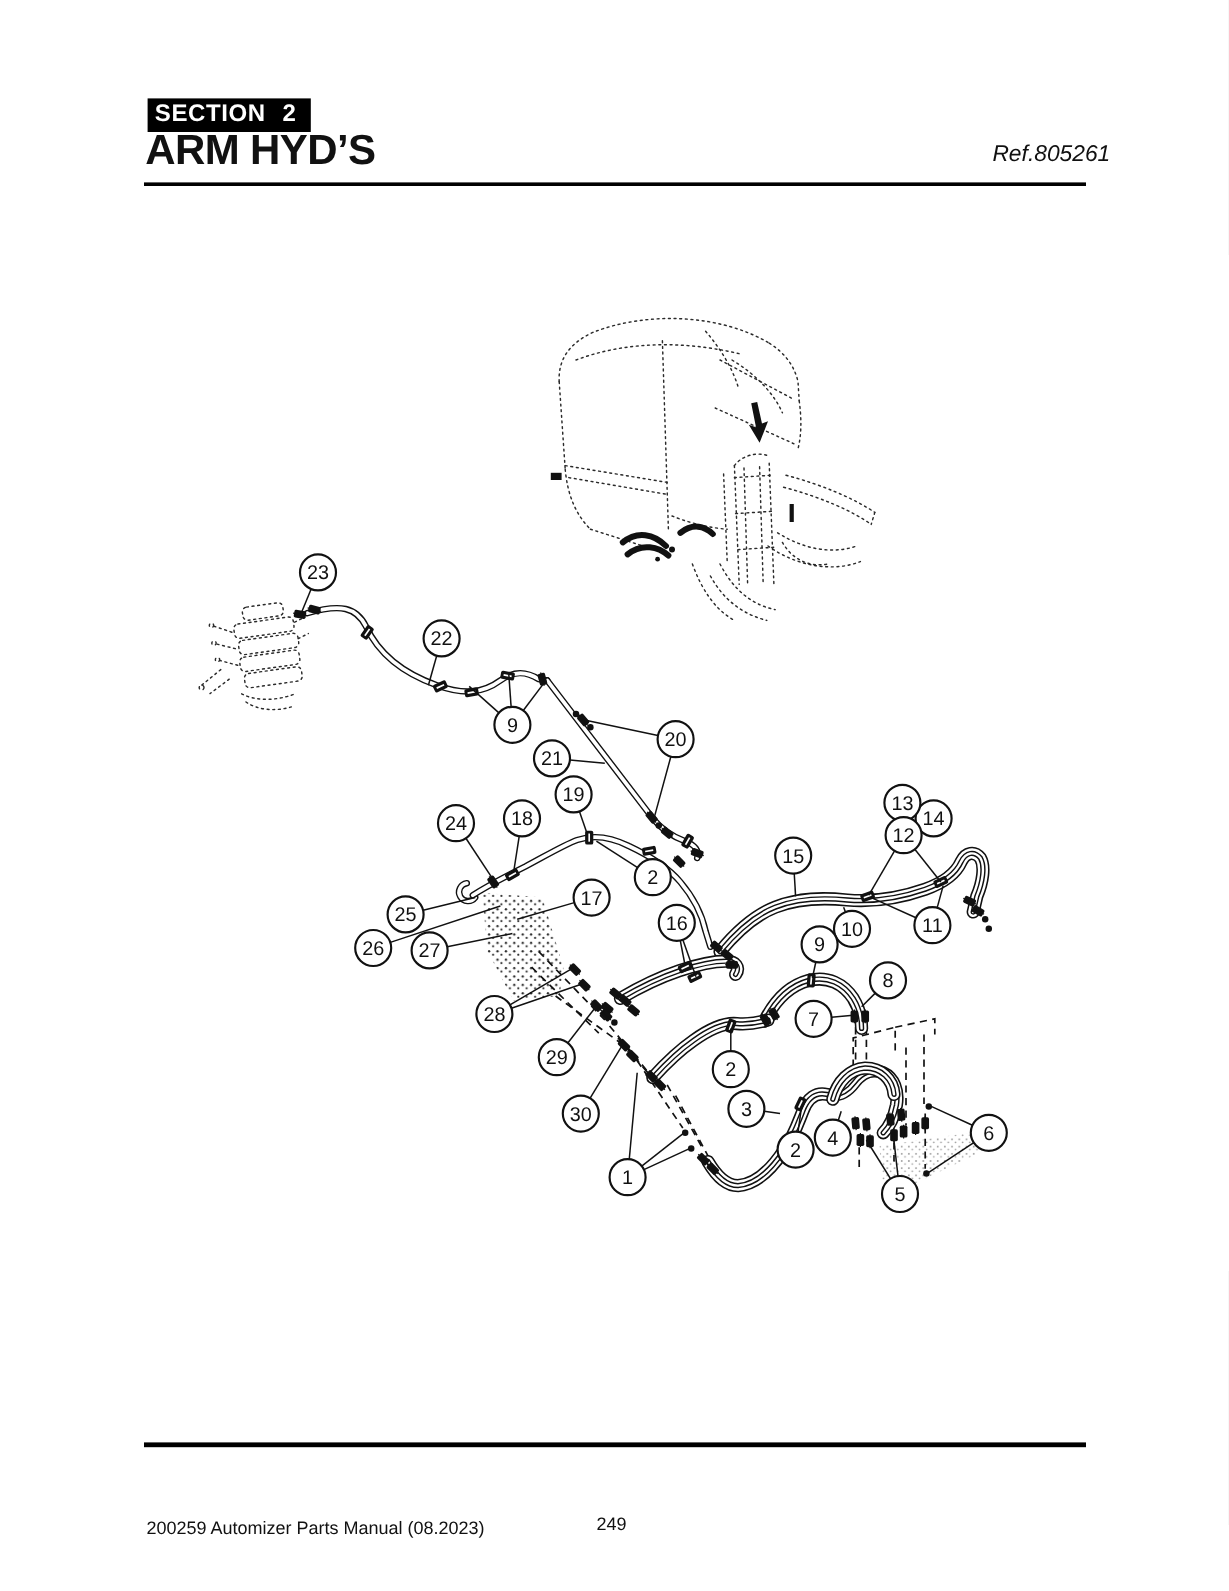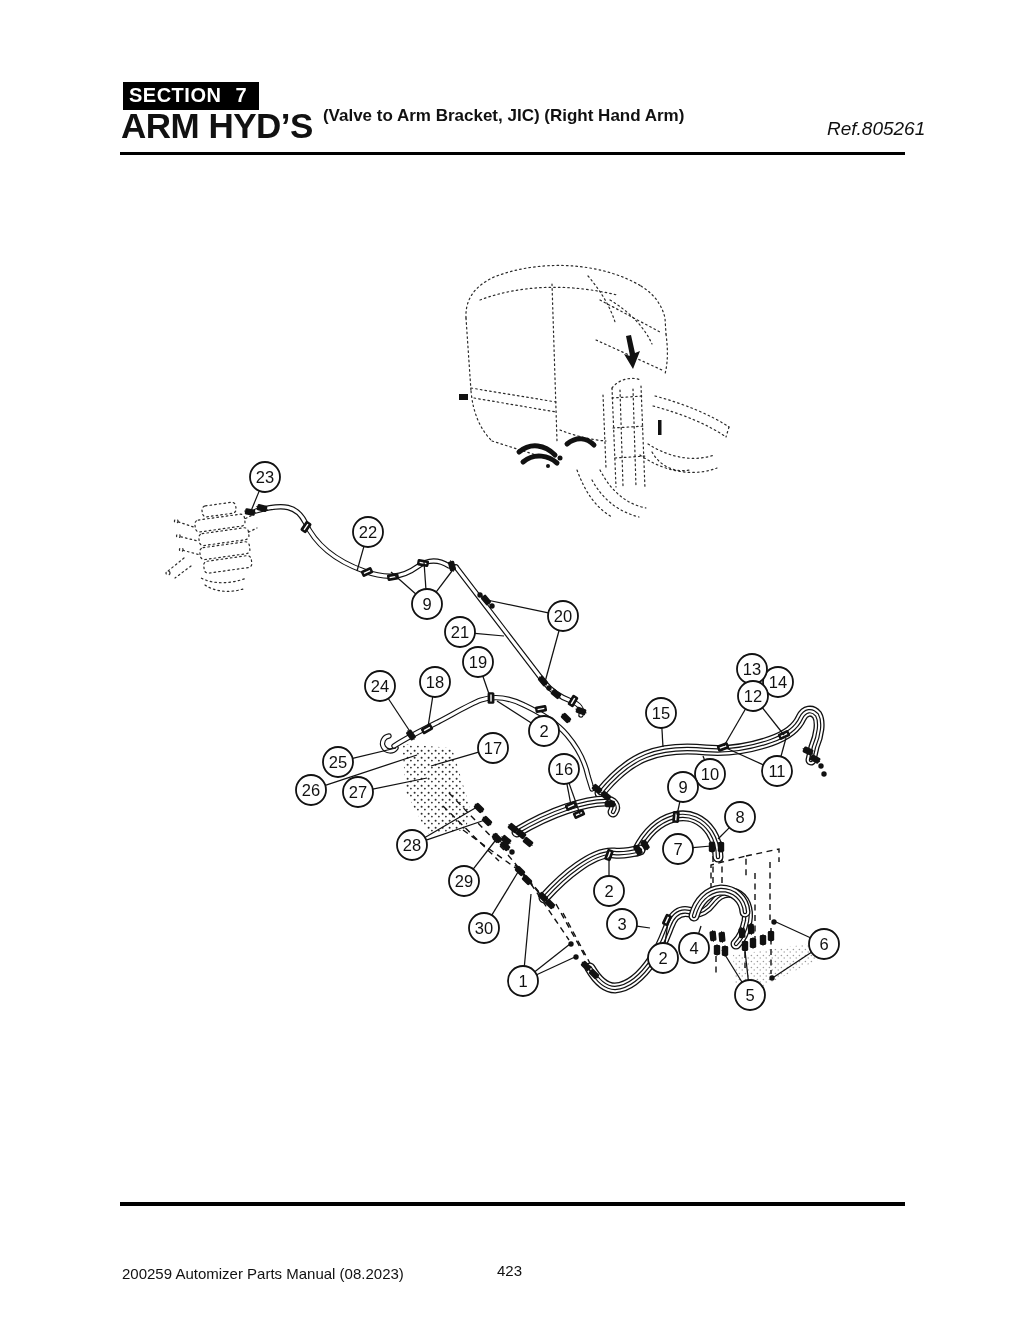--- a/index.html
+++ b/index.html
@@ -1,21 +1,21 @@
 <!DOCTYPE html>
 <html><head>
 <meta charset="utf-8">
 <style>
   html,body{margin:0;padding:0;background:#e8e8e8;}
   .page{position:relative;width:1024px;height:1326px;background:#ffffff;overflow:hidden;
         font-family:"Liberation Sans",sans-serif;color:#111;}
   
   .section-label{position:absolute;left:123px;top:82px;background:#000;color:#fff;
         font-size:20px;font-weight:bold;padding:2px 12px 3px 6px;word-spacing:8px;letter-spacing:.5px;}
-  .title-row{position:absolute;left:121px;top:106px;display:flex;align-items:flex-start;white-space:nowrap;}
+  .title-row{position:absolute;left:121px;top:106px;display:flex;align-items:center;white-space:nowrap;}
   .doc-title{font-size:35px;font-weight:bold;letter-spacing:-.5px;}
   .doc-subtitle{font-size:17px;font-weight:bold;margin-left:10px;}
   .ref-note{position:absolute;left:827px;top:118px;font-size:19px;font-style:italic;}
   .rule{position:absolute;left:120px;width:785px;background:#000;}
   .rule-top{top:152px;height:3px;}
   .rule-bottom{top:1202px;height:4px;}
   
   .footer-left{position:absolute;left:122px;top:1265px;font-size:15px;}
   .footer-page{position:absolute;left:497px;top:1262px;font-size:15px;}
   
@@ -33,24 +33,23 @@
   .leader{stroke:#111;stroke-width:1.25;}
   .callout-circle{fill:#fff;stroke:#111;stroke-width:1.8;}
   .callout-text{font-family:"Liberation Sans",sans-serif;font-size:16.5px;fill:#111;
         text-anchor:middle;}
 </style>
 </head>
 <body>
 
 <div class="page">
 
-  <div class="section-label">SECTION 7</div>
+  <div class="section-label">SECTION 2</div>
   <div class="title-row">
     <span class="doc-title">ARM HYD’S</span>
-    <span class="doc-subtitle">(Valve to Arm Bracket, JIC) (Right Hand Arm)</span>
   </div>
   <div class="ref-note">Ref.805261</div>
   <div class="rule rule-top"></div>
 
   <svg class="diagram" width="1024" height="1326" viewBox="0 0 1024 1326" xmlns="http://www.w3.org/2000/svg">
 
     <defs>
       <pattern id="stip" width="7" height="7" patternUnits="userSpaceOnUse">
         <circle cx="1.6" cy="1.8" r="1" fill="#2c2c2c"></circle>
           <circle cx="4.9" cy="4.6" r="0.9" fill="#2c2c2c"></circle>
@@ -616,15 +615,15 @@
           <line x1="742.0754716981132" y1="982.2641509433962" x2="722" y2="950" class="leader"></line>
           <line x1="748.3126647707859" y1="980.0952054752756" x2="744" y2="942" class="leader"></line>
           <circle cx="750" cy="995" r="15" class="callout-circle"></circle>
           <text x="750" y="1000.8" class="callout-text">5</text>
         </g>
       </g>
   </svg>
 
   <div class="rule rule-bottom"></div>
   <div class="footer-left">200259 Automizer Parts Manual (08.2023)</div>
-  <div class="footer-page">423</div>
+  <div class="footer-page">249</div>
 
 </div>
 
 </body></html>

